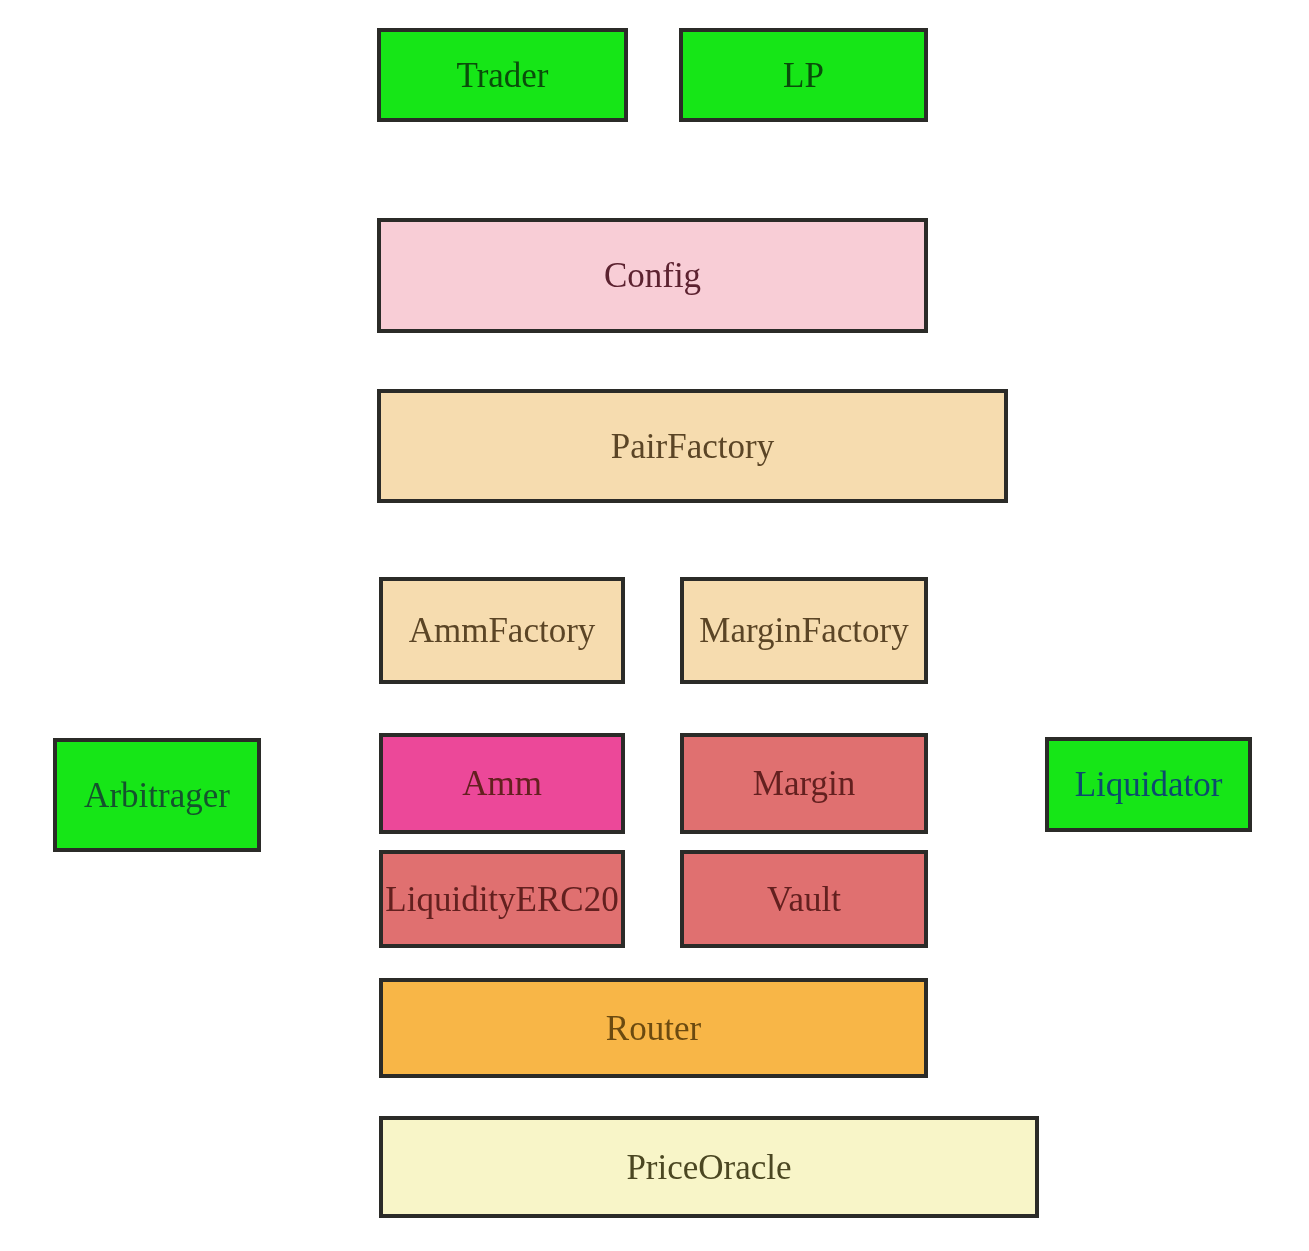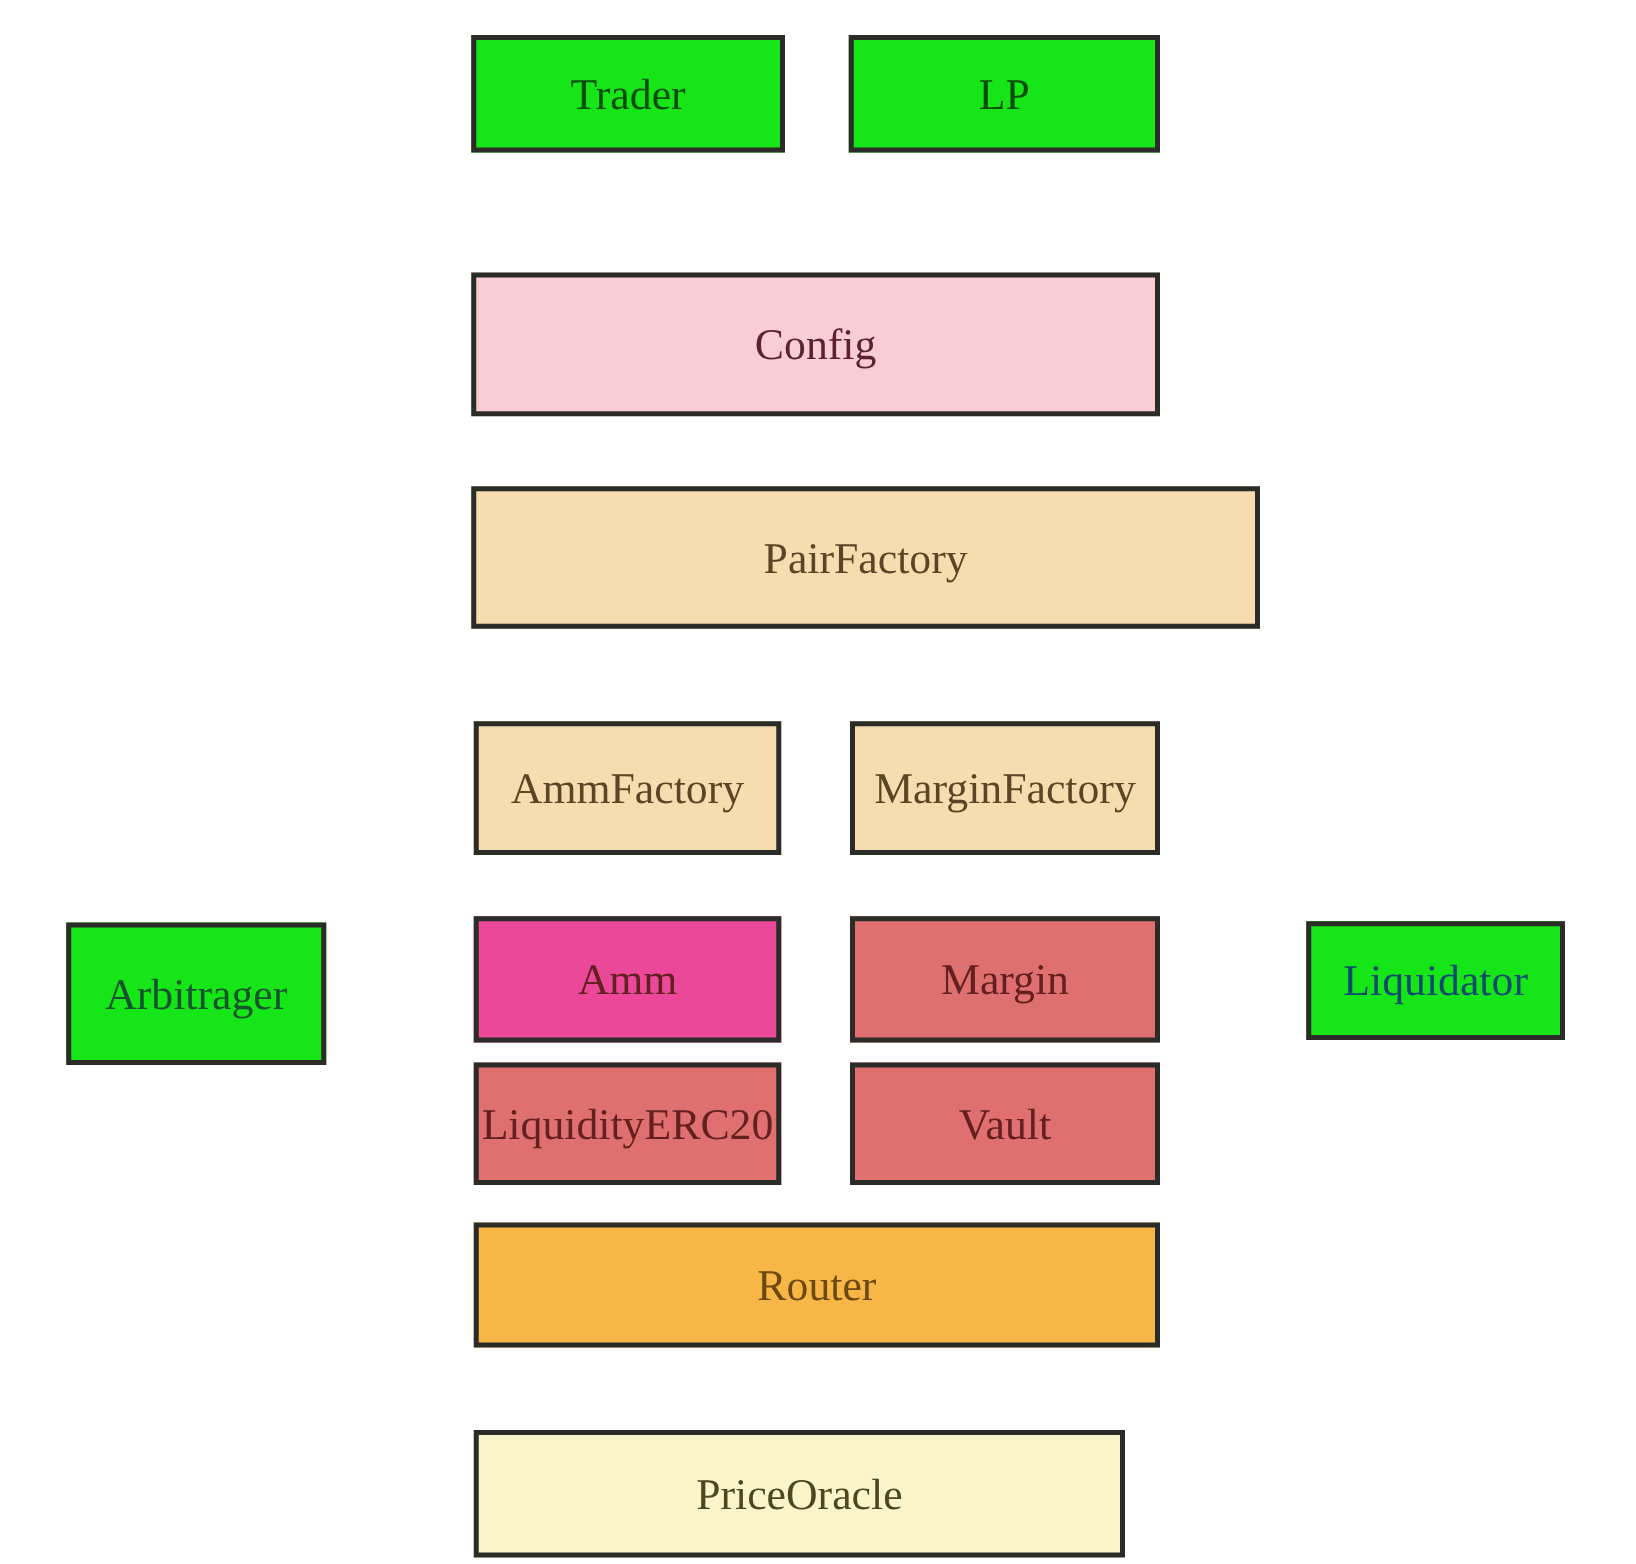--- a/index.html
+++ b/index.html
@@ -49,21 +49,21 @@
       </div>
       <div class="node" style="left: 379px; top: 850px; width: 246px; height: 98px; background: rgb(224, 112, 112); color: rgb(99, 32, 31);">
         <span>LiquidityERC20</span>
       </div>
       <div class="node" style="left: 680px; top: 850px; width: 248px; height: 98px; background: rgb(224, 112, 112); color: rgb(99, 32, 31);">
         <span>Vault</span>
       </div>
       <div class="node" style="left: 379px; top: 978px; width: 549px; height: 100px; background: rgb(248, 182, 71); color: rgb(107, 74, 16);">
         <span>Router</span>
       </div>
-      <div class="node" style="left: 379px; top: 1116px; width: 521px; height: 102px; background: rgb(248, 245, 200); color: rgb(75, 71, 34); margin-top: 28px;">
+      <div class="node" style="left: 379px; top: 1116px; width: 660px; height: 102px; background: rgb(248, 245, 200); color: rgb(75, 71, 34);">
         <span>PriceOracle</span>
       </div>
       <div class="node" style="left: 53px; top: 738px; width: 208px; height: 114px; background: rgb(22, 230, 23); color: #14532d;">
         <span>Arbitrager</span>
       </div>
       <div class="node" style="left: 1045px; top: 737px; width: 207px; height: 95px; background: rgb(22, 230, 23); color: #0c4a6e;">
         <span>Liquidator</span>
       </div>
     </div>
 </div>

